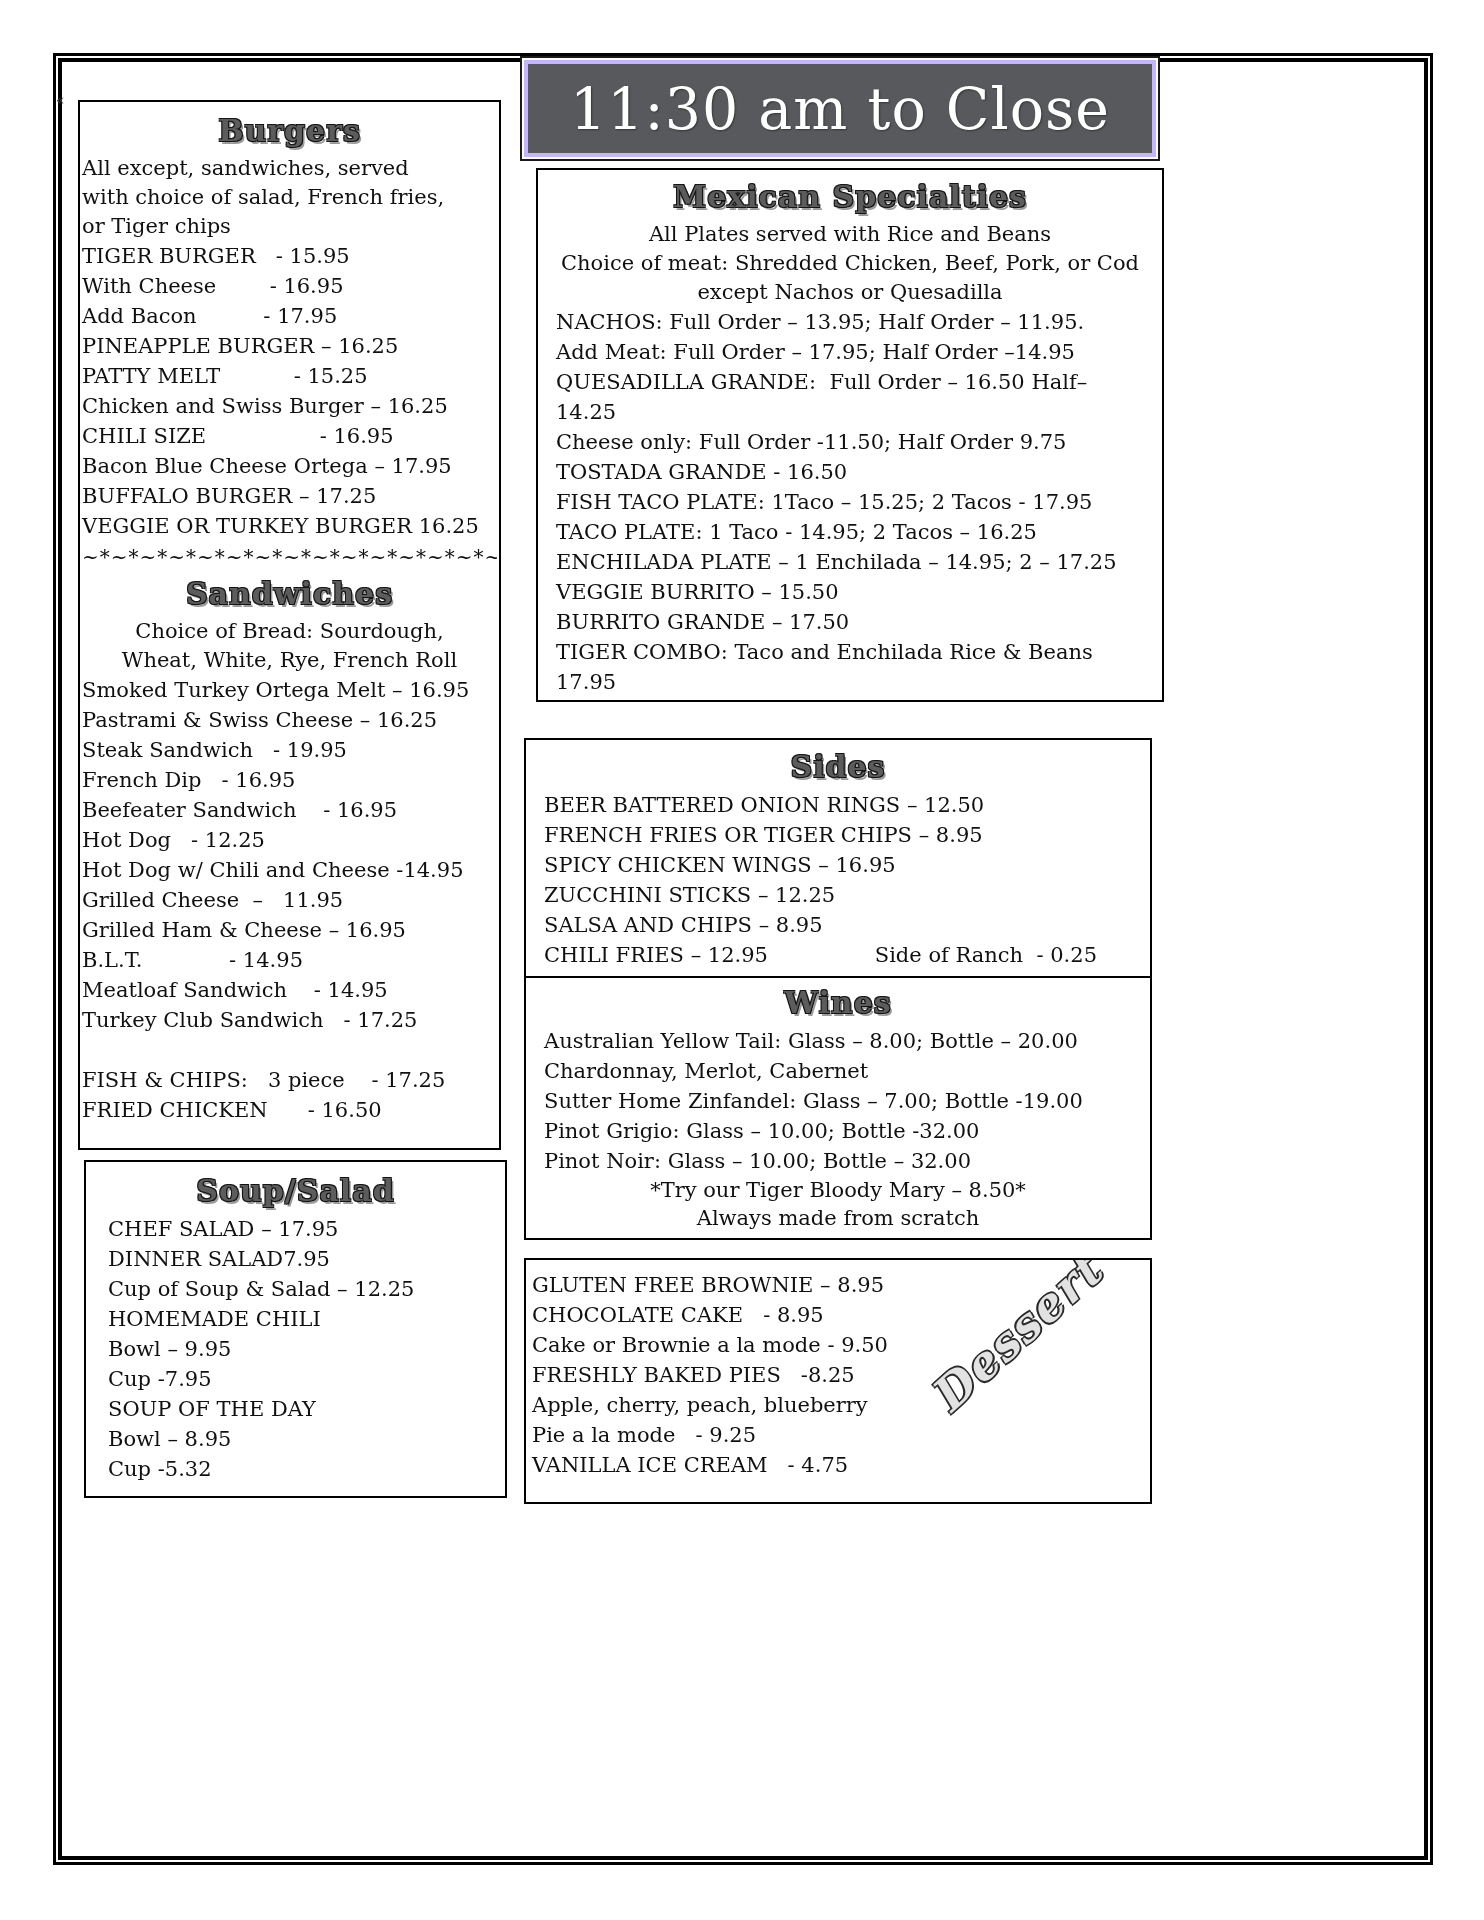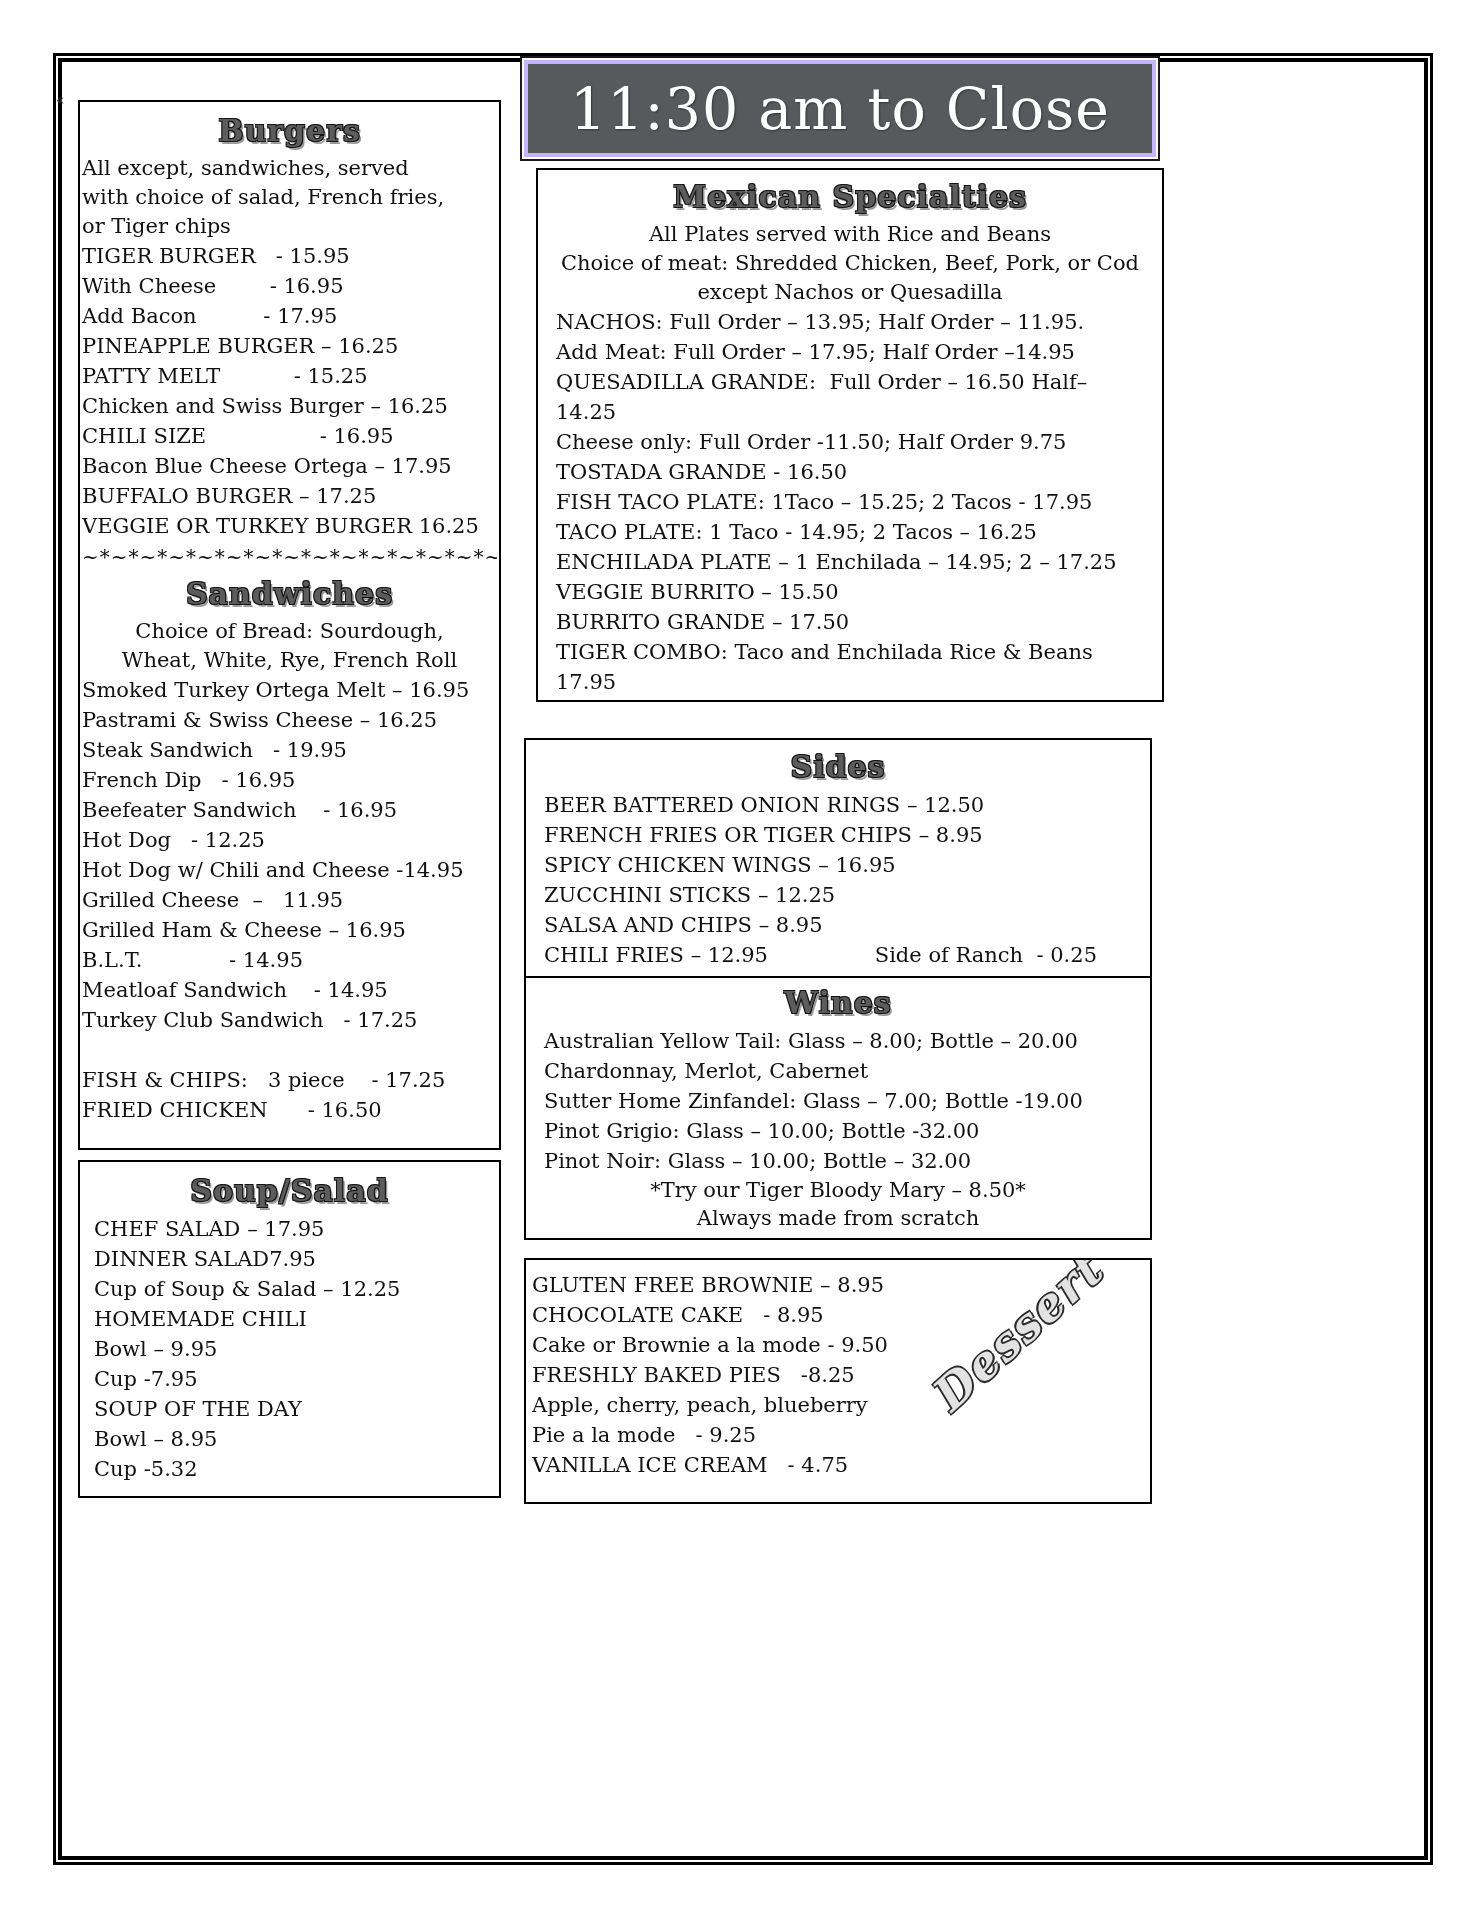--- a/index.html
+++ b/index.html
@@ -35,21 +35,21 @@
     z-index:3;
   }
   .box {
     position:absolute;
     border:2px solid #000;
     background:#fff;
     overflow:hidden;
     z-index:2;
   }
   .box-burgers   { left:78px;  top:88px;   width:423px; height:1050px; padding:8px 2px;margin-top:12px; }
-  .box-soup      { left:78px;  top:1160px; width:423px; height:338px;  padding:8px 14px; }
+  .box-soup      { left:84px;  top:1160px; width:423px; height:338px;  padding:8px 22px; }
   .box-mexican   { left:524px; top:168px;  width:628px; height:534px;  padding:6px 18px;margin-left:12px; }
   .box-sides     { left:524px; top:738px;  width:628px; height:240px;  padding:6px 18px; }
   .box-wines     { left:524px; top:976px;  width:628px; height:264px;  padding:4px 18px; }
   .box-dessert   { left:524px; top:1258px; width:628px; height:246px;  padding:10px 6px; }
 
   .banner {
     position:absolute;
     left:524px; top:60px;
     width:632px; height:97px;
     background:#58595c;

